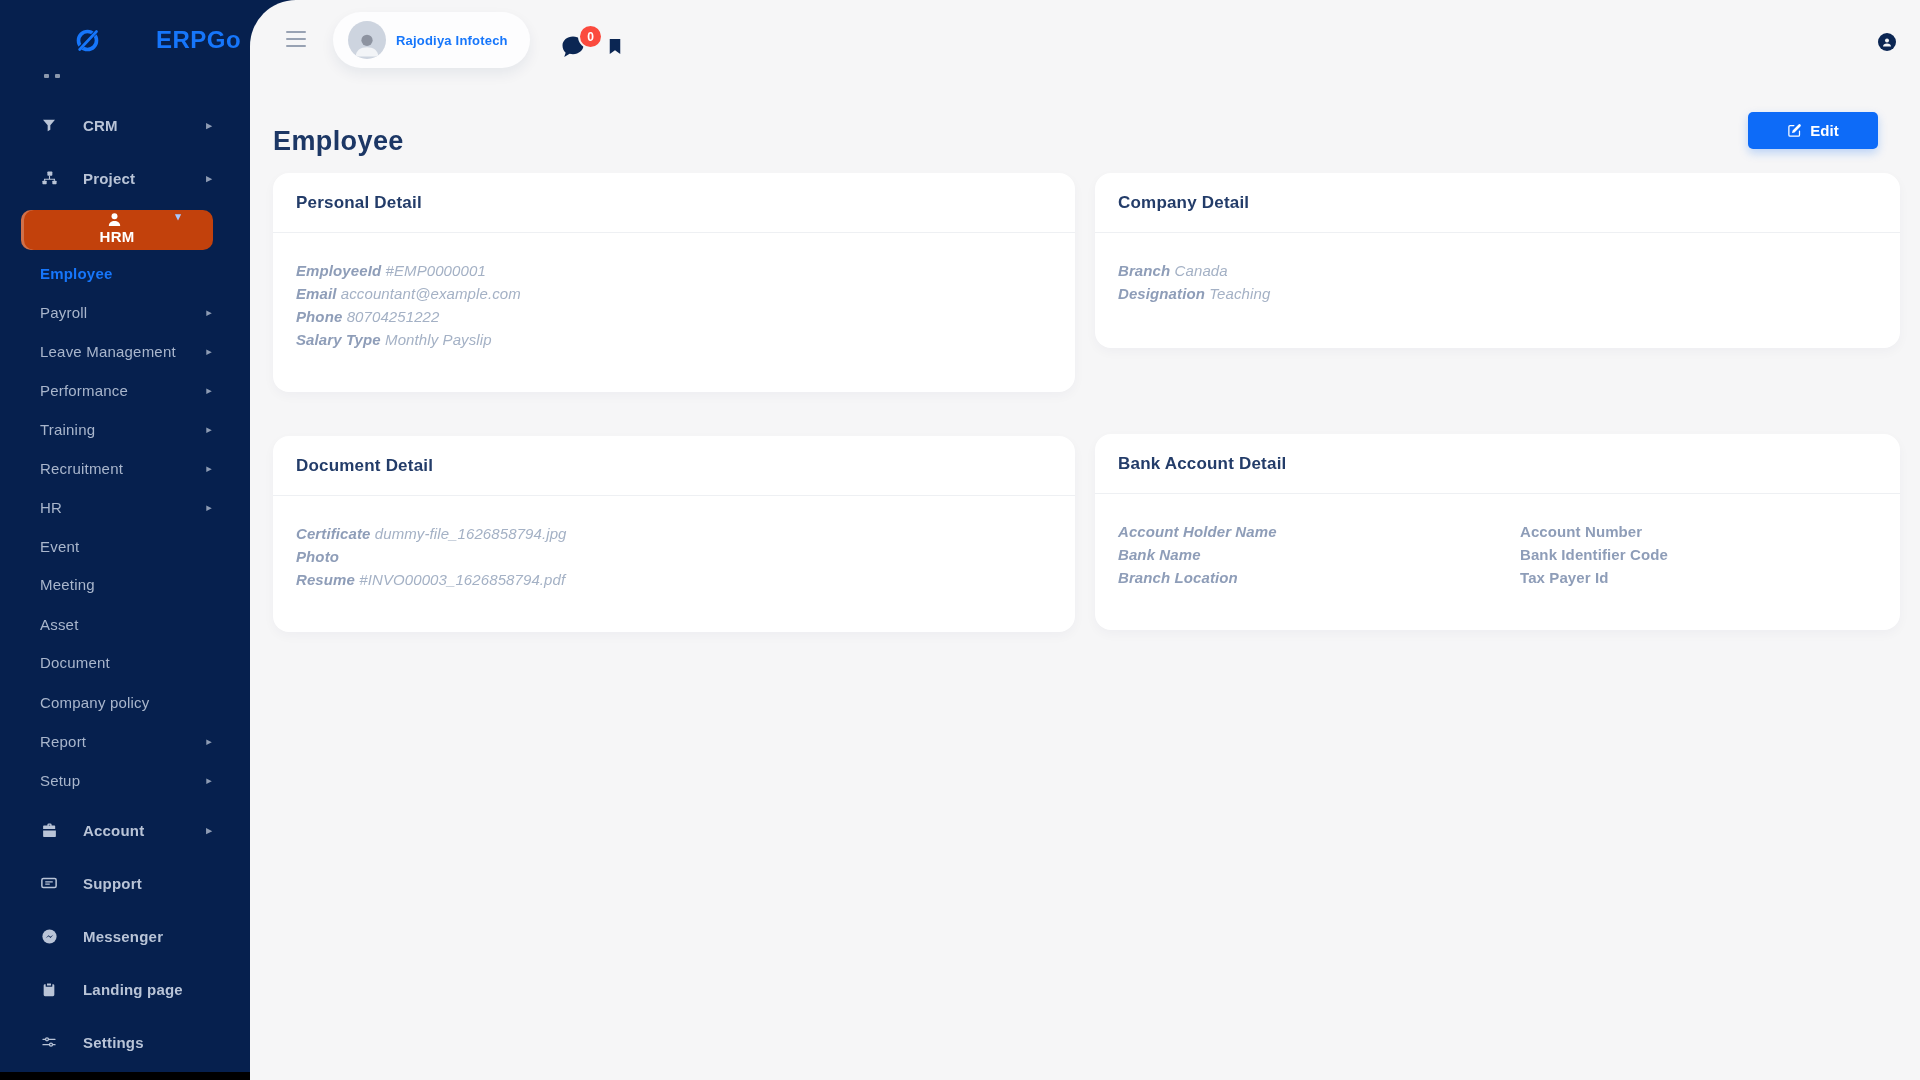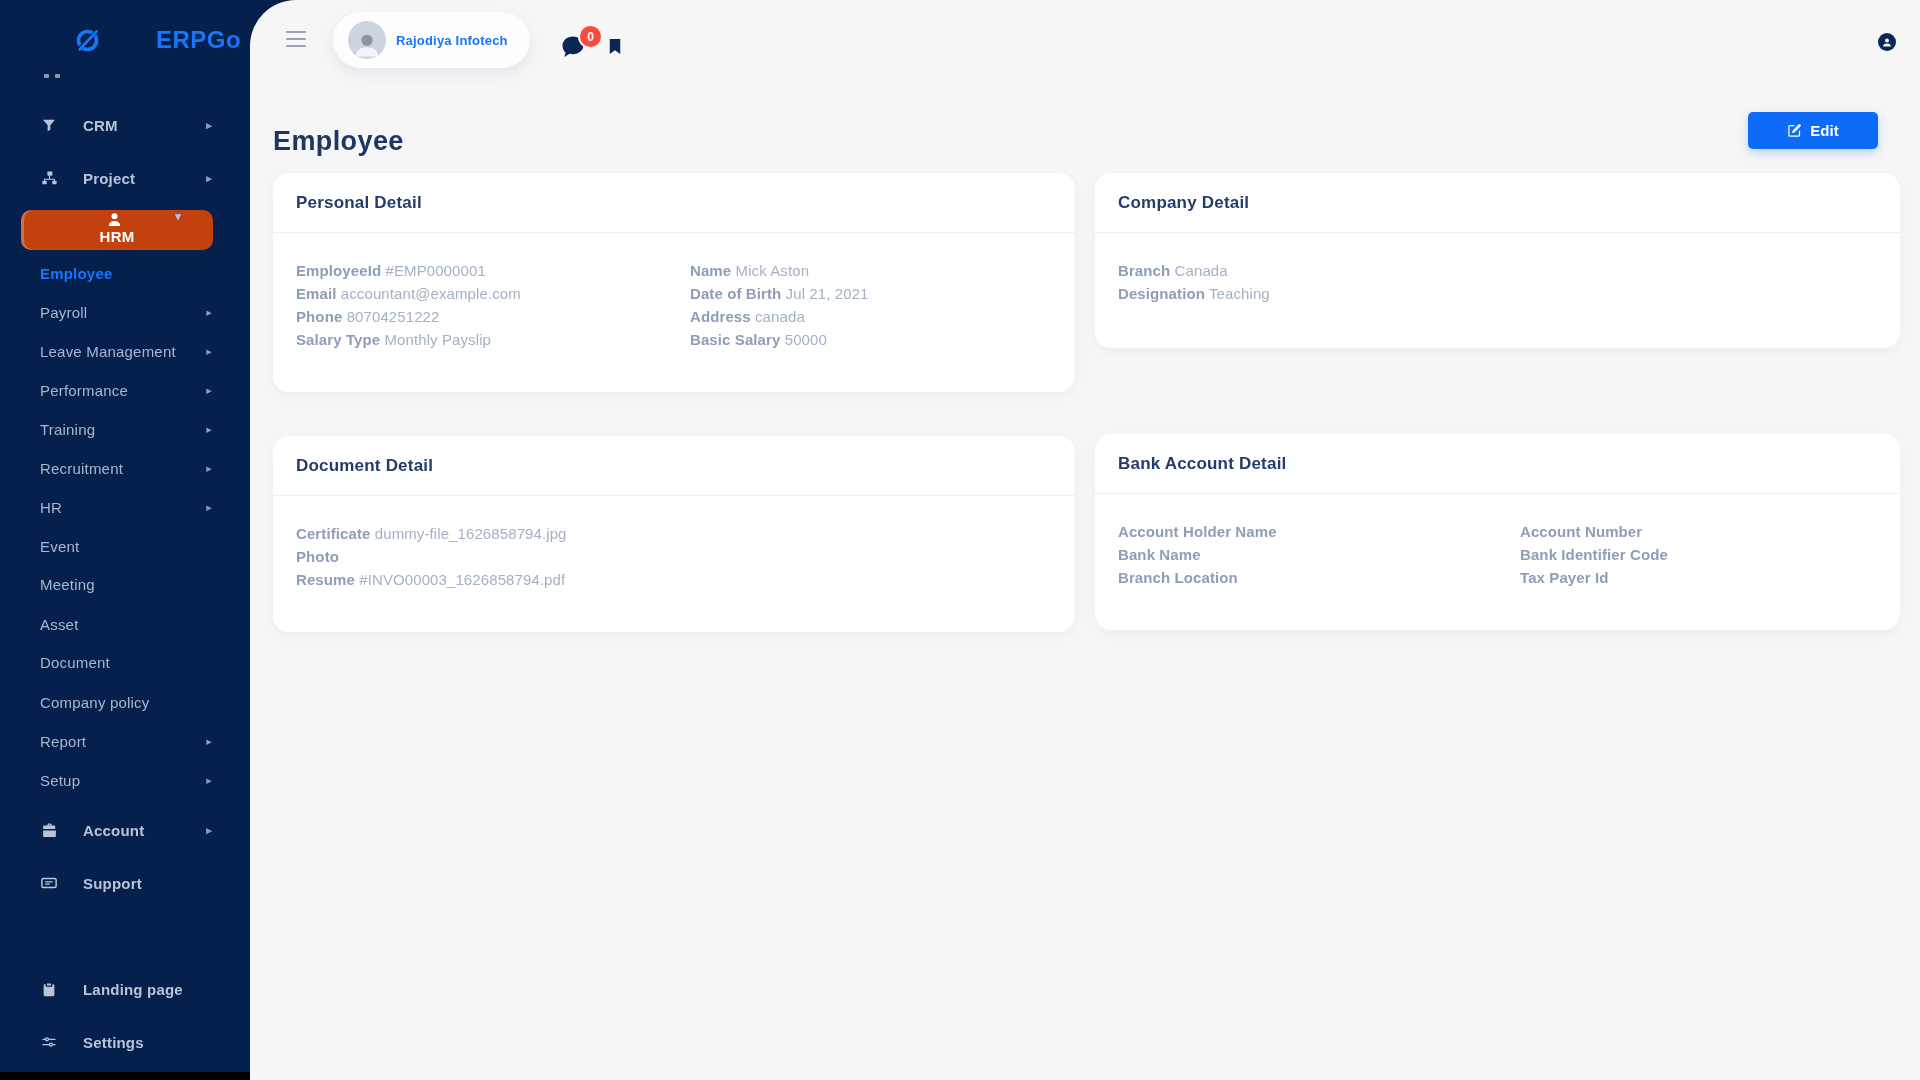--- a/index.html
+++ b/index.html
@@ -52,21 +52,21 @@
             color:#fff;font-size:15px;font-weight:700;display:flex;align-items:center;justify-content:center;gap:8px;cursor:pointer;
             font-family:"Liberation Sans",sans-serif;box-shadow:0 4px 10px rgba(13,107,248,.25);}
 
   
   .card{position:absolute;background:#fff;border-radius:16px;box-shadow:0 4px 12px rgba(20,40,80,.035);}
   .card-head{height:59px;border-bottom:1px solid #eef0f3;display:flex;align-items:center;}
   .card-title{margin-left:23px;font-size:17px;font-weight:600;color:#233c69;letter-spacing:.2px;}
   .card-col{position:absolute;top:86px;}
   .card-col p{margin:0;line-height:23px;font-size:15px;color:#a4b1c5;letter-spacing:.1px;}
   .card-col b{font-weight:700;color:#8e9db8;}
-  .col-1{left:23px;}
+  .col-1{left:23px;font-style:italic;}
   .p-col2{left:417px;}
   .w-col2{left:425px;}
 
   #card-personal{left:23px;top:173px;width:802px;height:219px;}
   #card-company{left:845px;top:173px;width:805px;height:175px;}
   #card-document{left:23px;top:436px;width:802px;height:196px;}
   #card-bank{left:845px;top:434px;width:805px;height:196px;}
 
   svg{display:block;}
 </style>
@@ -187,20 +187,29 @@
     </div>
     <div class="nav-item" style="top:863px">
       <span class="nicon">
         <svg width="18" height="18" viewBox="0 0 24 24" fill="none" stroke="currentColor" stroke-width="2">
             <rect x="2.5" y="6" width="19" height="12" rx="2"></rect>
             <path d="M7 10.5h10M7 13.5h6" stroke-width="1.6"></path>
           </svg>
       </span>
       <span>Support</span>
     </div>
+    <div class="nav-item" style="top:916px">
+      <span class="nicon">
+        <svg width="17" height="17" viewBox="0 0 24 24">
+            <circle cx="12" cy="12" r="10" fill="currentColor"></circle>
+            <path d="M6.5 14.5l4.2-4.4 2.4 2.3 4.4-2.9-4.2 4.5-2.4-2.3-4.4 2.8z" fill="#06204e"></path>
+          </svg>
+      </span>
+      <span>Messenger</span>
+    </div>
     <div class="nav-item" style="top:969px">
       <span class="nicon">
         <svg width="16" height="17" viewBox="0 0 24 24" fill="currentColor">
             <path d="M9 3h6v3H9V3z"></path>
             <path d="M7 4H6a2 2 0 00-2 2v14a2 2 0 002 2h12a2 2 0 002-2V6a2 2 0 00-2-2h-1v3a1 1 0 01-1 1H8a1 1 0 01-1-1V4z"></path>
           </svg>
       </span>
       <span>Landing page</span>
     </div>
     <div class="nav-item" style="top:1022px">
@@ -275,26 +284,20 @@
     <section class="card" id="card-personal">
       <div class="card-head">
         <span class="card-title">Personal Detail</span>
       </div>
       <div class="card-col col-1">
         <p><b>EmployeeId</b> <span>#EMP0000001</span></p>
         <p><b>Email</b> <span>accountant@example.com</span></p>
         <p><b>Phone</b> <span>80704251222</span></p>
         <p><b>Salary Type</b> <span>Monthly Payslip</span></p>
       </div>
-      <div class="card-col p-col2">
-        <p><b>Name</b> <span>Mick Aston</span></p>
-        <p><b>Date of Birth</b> <span>Jul 21, 2021</span></p>
-        <p><b>Address</b> <span>canada</span></p>
-        <p><b>Basic Salary</b> <span>50000</span></p>
-      </div>
     </section>
 
     <section class="card" id="card-company">
       <div class="card-head">
         <span class="card-title">Company Detail</span>
       </div>
       <div class="card-col col-1">
         <p><b>Branch</b> <span>Canada</span></p>
         <p><b>Designation</b> <span>Teaching</span></p>
       </div>

